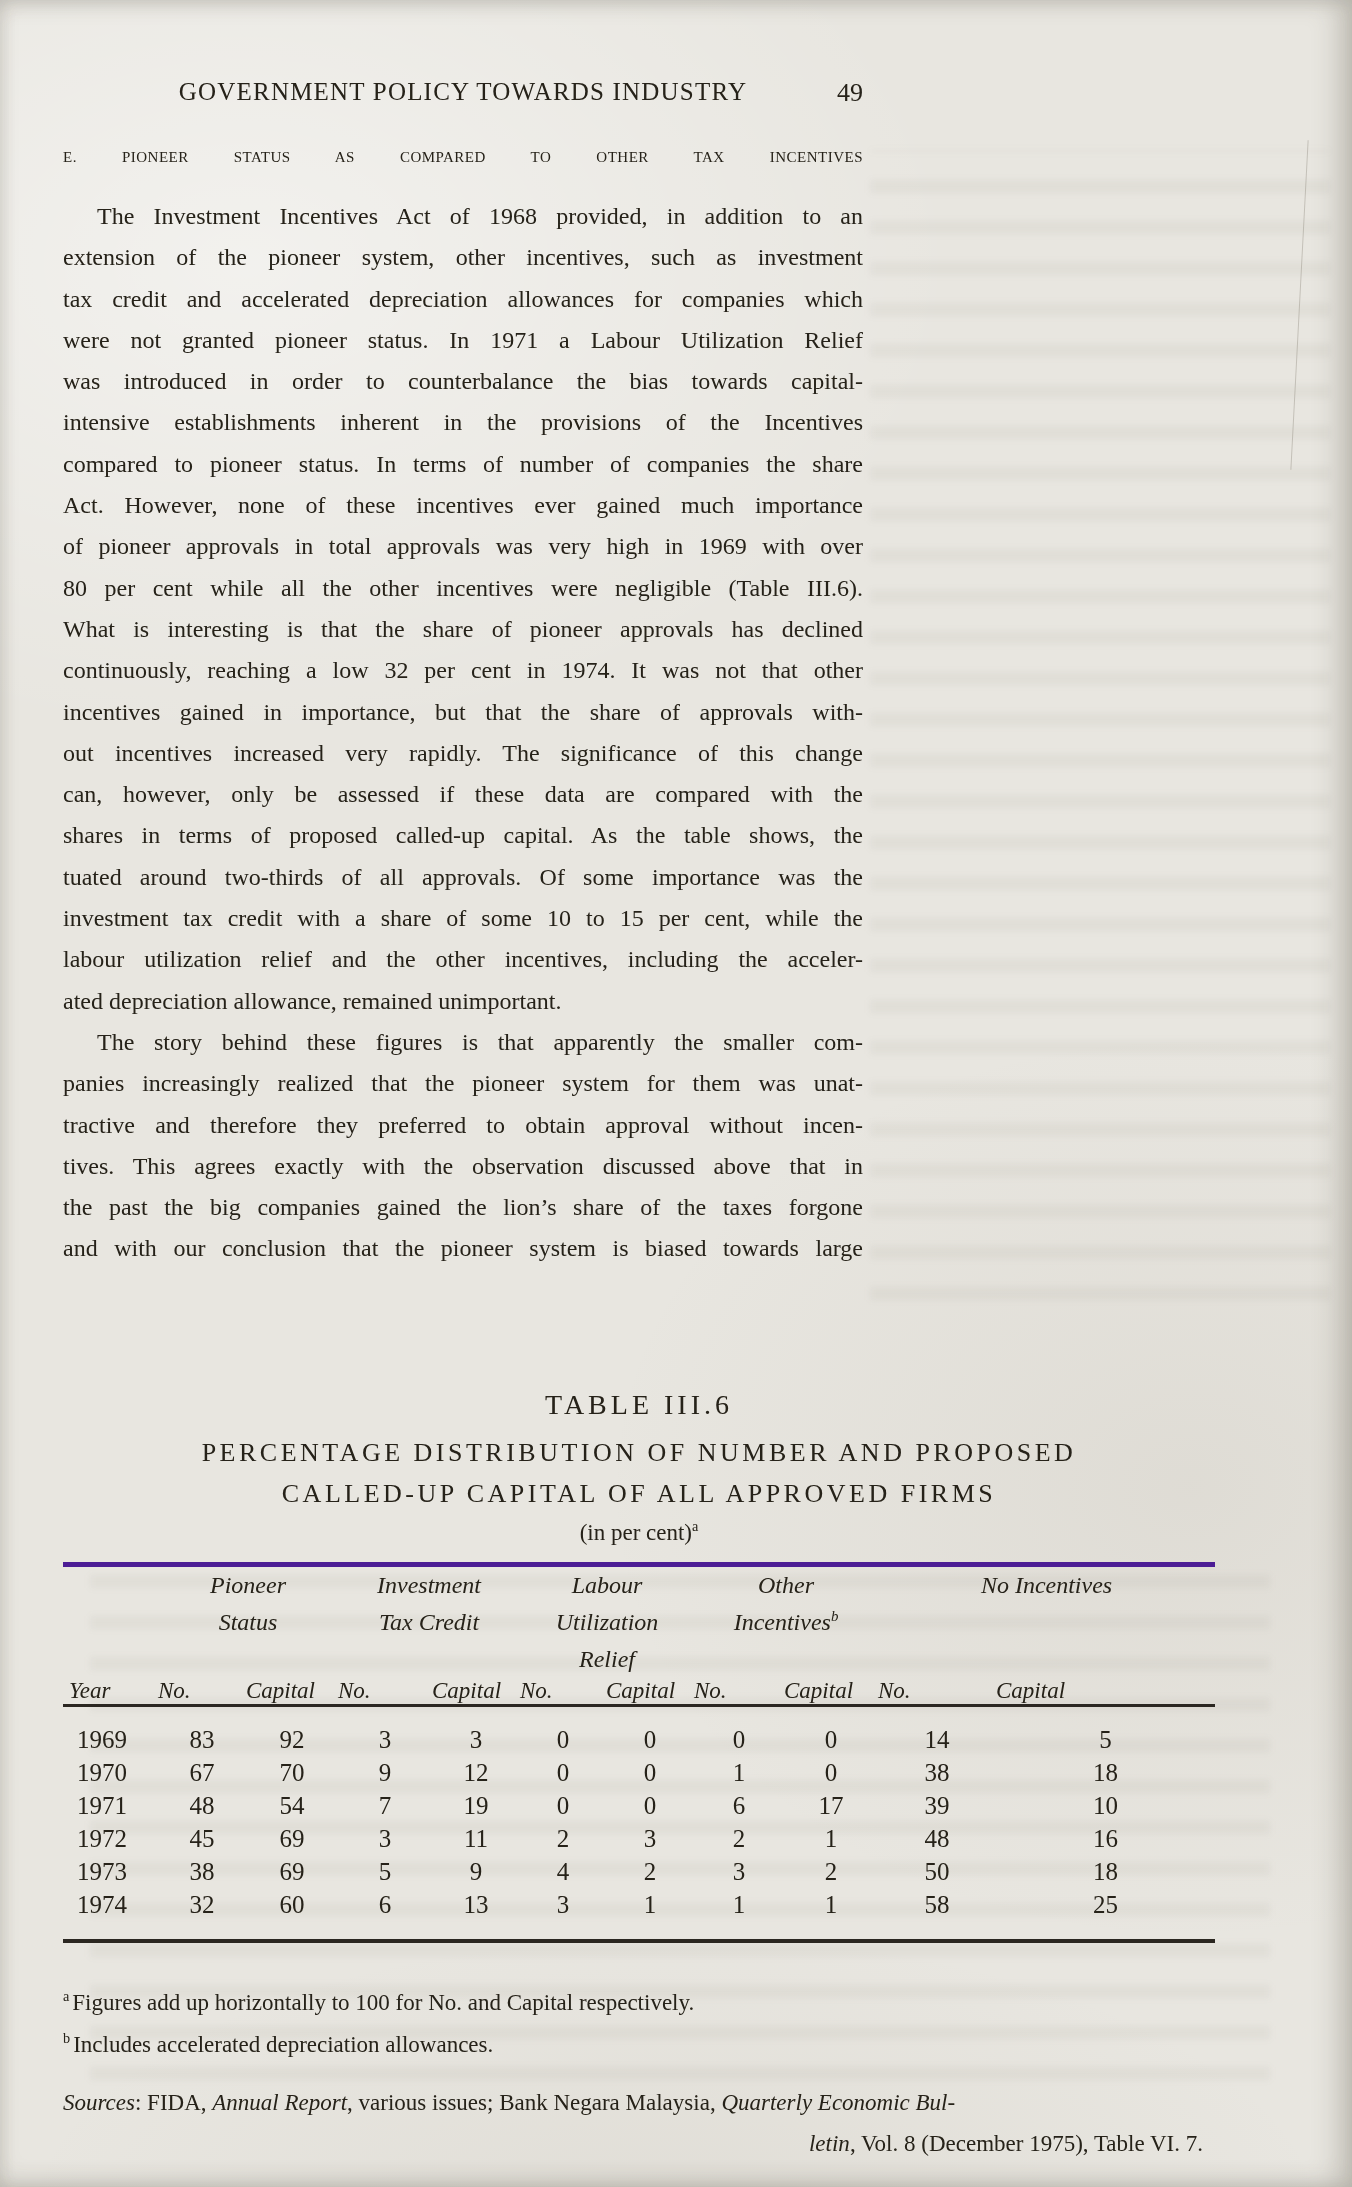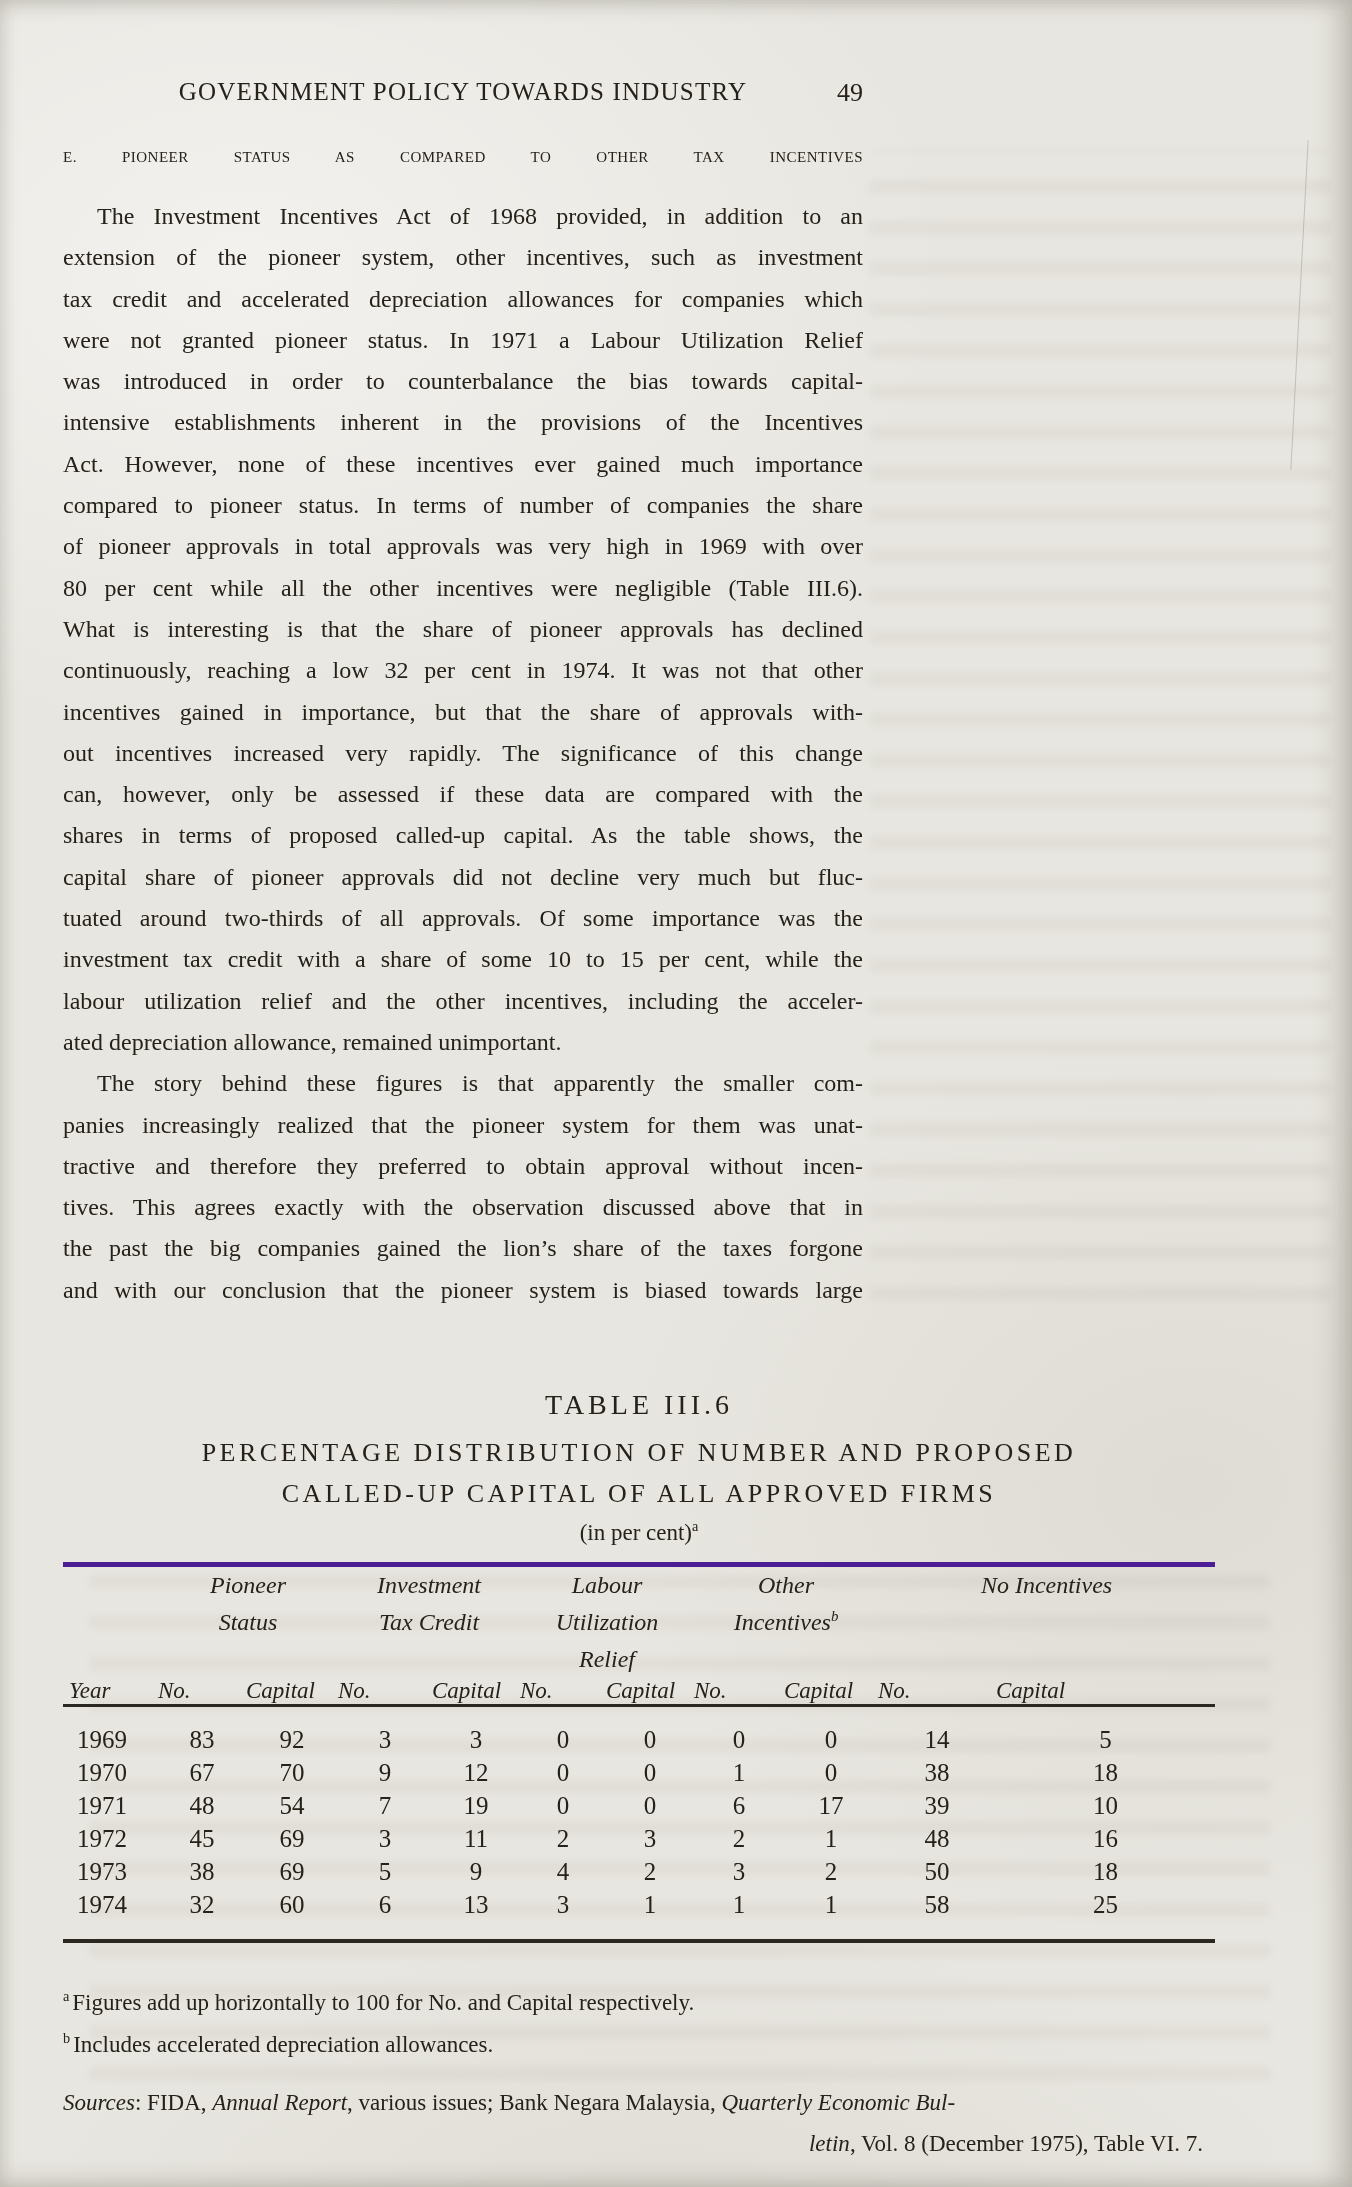--- a/index.html
+++ b/index.html
@@ -135,31 +135,30 @@
 
   <h2 class="section-heading">E. PIONEER STATUS AS COMPARED TO OTHER TAX INCENTIVES</h2>
 
   <div class="body-text" id="paragraphs">
       <div class="line indent">The Investment Incentives Act of 1968 provided, in addition to an</div>
       <div class="line">extension of the pioneer system, other incentives, such as investment</div>
       <div class="line">tax credit and accelerated depreciation allowances for companies which</div>
       <div class="line">were not granted pioneer status. In 1971 a Labour Utilization Relief</div>
       <div class="line">was introduced in order to counterbalance the bias towards capital-</div>
       <div class="line">intensive establishments inherent in the provisions of the Incentives</div>
+      <div class="line">compared to pioneer status. In terms of number of companies the share</div>
       <div class="line">Act. However, none of these incentives ever gained much importance</div>
-      <div class="line">compared to pioneer status. In terms of number of companies the share</div>
       <div class="line">of pioneer approvals in total approvals was very high in 1969 with over</div>
       <div class="line">80 per cent while all the other incentives were negligible (Table III.6).</div>
       <div class="line">What is interesting is that the share of pioneer approvals has declined</div>
       <div class="line">continuously, reaching a low 32 per cent in 1974. It was not that other</div>
       <div class="line">incentives gained in importance, but that the share of approvals with-</div>
       <div class="line">out incentives increased very rapidly. The significance of this change</div>
       <div class="line">can, however, only be assessed if these data are compared with the</div>
       <div class="line">shares in terms of proposed called-up capital. As the table shows, the</div>
-      <div class="line">capital share of pioneer approvals did not decline very much but fluc-</div>
       <div class="line">tuated around two-thirds of all approvals. Of some importance was the</div>
       <div class="line">investment tax credit with a share of some 10 to 15 per cent, while the</div>
       <div class="line">labour utilization relief and the other incentives, including the acceler-</div>
       <div class="line no-stretch">ated depreciation allowance, remained unimportant.</div>
       <div class="line indent">The story behind these figures is that apparently the smaller com-</div>
       <div class="line">panies increasingly realized that the pioneer system for them was unat-</div>
       <div class="line">tractive and therefore they preferred to obtain approval without incen-</div>
       <div class="line">tives. This agrees exactly with the observation discussed above that in</div>
       <div class="line">the past the big companies gained the lion’s share of the taxes forgone</div>
       <div class="line">and with our conclusion that the pioneer system is biased towards large</div>

